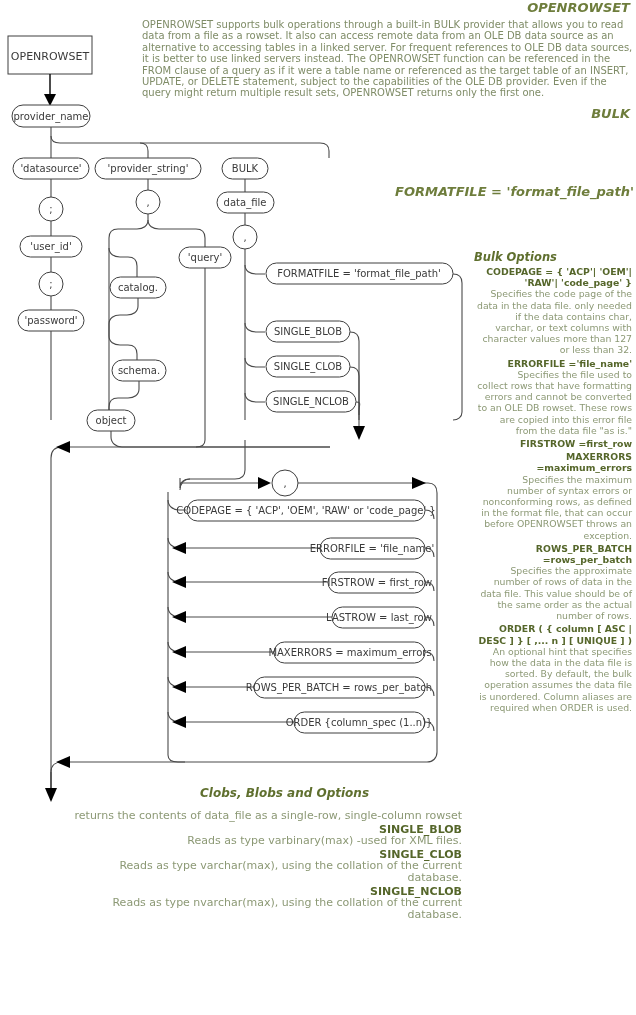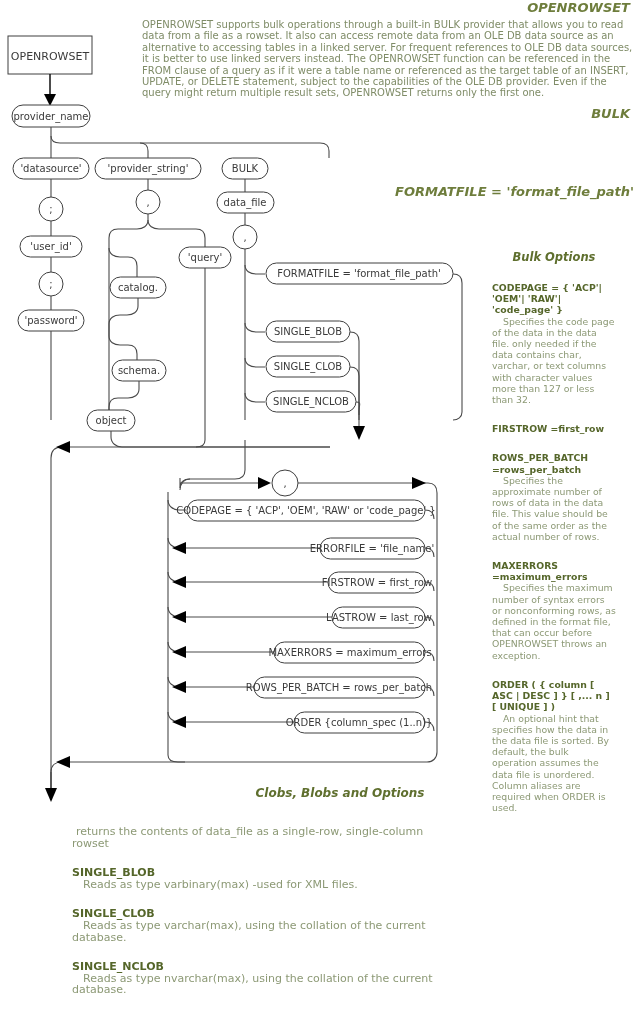--- a/index.html
+++ b/index.html
@@ -11,24 +11,24 @@
   .node-text.big{font-size:11px;}
   .node-shape{fill:#ffffff;stroke:#3f3f3f;stroke-width:1;}
   .rail{fill:none;stroke:#4a4a4a;stroke-width:1.1;}
   .rail-dark{fill:none;stroke:#111;stroke-width:1.5;}
   .arrow{fill:#000;}
   
   .txt{position:absolute;color:#7f8c67;font-size:10px;line-height:11.4px;
        font-family:"DejaVu Sans","Liberation Sans",sans-serif;}
   .hd{color:#6e7d3c;font-weight:bold;font-style:italic;font-size:13px;
       font-family:"DejaVu Sans","Liberation Sans",sans-serif;text-align:right;}
-  .opt-title{color:#5f6f2e;font-weight:bold;font-style:italic;font-size:11.5px;text-align:center;}
+  .opt-title{color:#5f6f2e;font-weight:bold;font-style:italic;font-size:11.5px;}
   .kw{color:#55662a;font-weight:bold;}
   .ind{display:block;text-indent:11px;}
-  p{margin:18px;}
+  p{margin:2px;text-align:right;}
   .sidecol{position:absolute;left:474px;top:252px;width:160px;color:#8c9975;
            font-size:9.3px;line-height:11.2px;}
   .sidecol .kw{display:block;}
   .bottom{position:absolute;left:54px;top:808px;width:410px;color:#8c9975;
           font-size:11px;line-height:11.6px;}
 </style>
 </head>
 <body>
 
 <div class="page">
@@ -201,31 +201,35 @@
   <div class="txt hd" style="left:230px;top:186px;width:404px;">FORMATFILE = 'format_file_path'</div>
 
   <div class="txt opt-title" style="left:474px;top:252px;width:160px;">Bulk Options</div>
 
   <div class="sidecol" style="top:264px;">
     <p>
         <span class="kw">CODEPAGE = { 'ACP'| 'OEM'| 'RAW'| 'code_page' }</span>
         <span class="ind">Specifies the code page of the data in the data file. only needed if the data contains char, varchar, or text columns with character values more than 127 or less than 32.</span>
       </p>
     <p>
+        <span class="kw">ERRORFILE ='file_name'</span>
+        <span class="ind">Specifies the file used to collect rows that have formatting errors and cannot be converted to an OLE DB rowset. These rows are copied into this error file from the data file "as is."</span>
+      </p>
+    <p>
         <span class="kw">FIRSTROW =first_row</span>
+      </p>
+    <p>
+        <span class="kw">MAXERRORS =maximum_errors</span>
+        <span class="ind">Specifies the maximum number of syntax errors or nonconforming rows, as defined in the format file, that can occur before OPENROWSET throws an exception.</span>
       </p>
     <p>
         <span class="kw">ROWS_PER_BATCH =rows_per_batch</span>
         <span class="ind">Specifies the approximate number of rows of data in the data file. This value should be of the same order as the actual number of rows.</span>
       </p>
     <p>
-        <span class="kw">MAXERRORS =maximum_errors</span>
-        <span class="ind">Specifies the maximum number of syntax errors or nonconforming rows, as defined in the format file, that can occur before OPENROWSET throws an exception.</span>
-      </p>
-    <p>
         <span class="kw">ORDER ( { column [ ASC | DESC ] } [ ,... n ] [ UNIQUE ] )</span>
         <span class="ind">An optional hint that specifies how the data in the data file is sorted. By default, the bulk operation assumes the data file is unordered. Column aliases are required when ORDER is used.</span>
       </p>
   </div>
 
   <div class="txt opt-title" style="left:200px;top:788px;width:280px;font-size:12px;">Clobs, Blobs and  Options</div>
 
   <div class="bottom">
     <p style="text-indent:4px;">returns the contents of data_file as a single-row, single-column rowset</p>
     <p>

